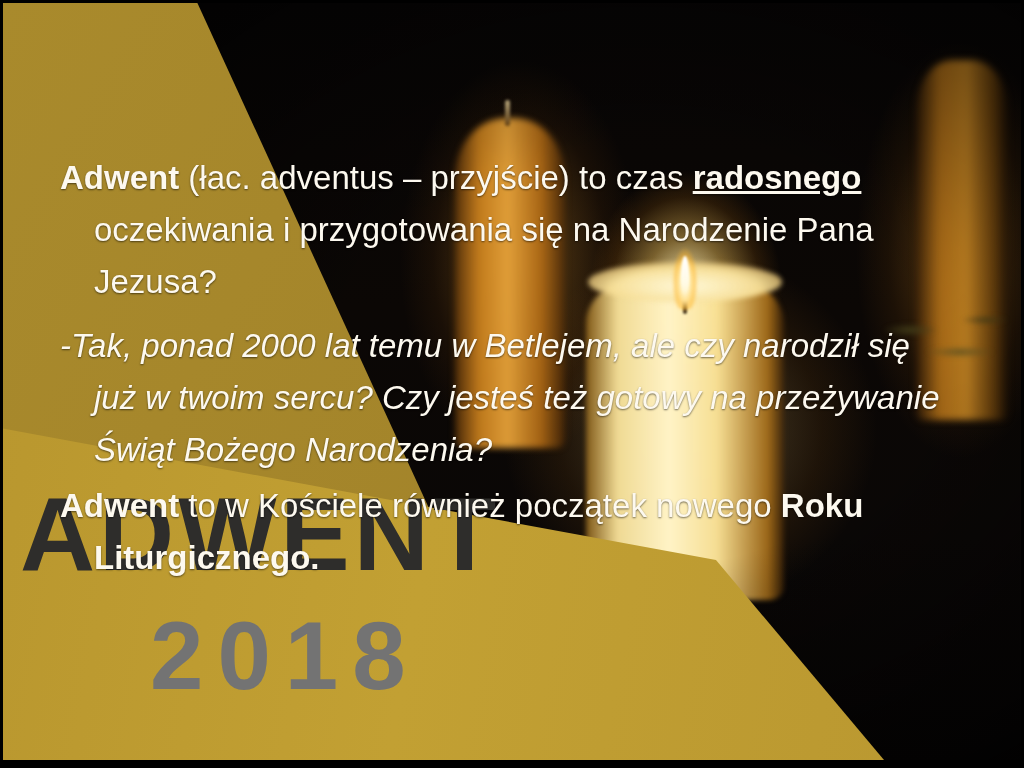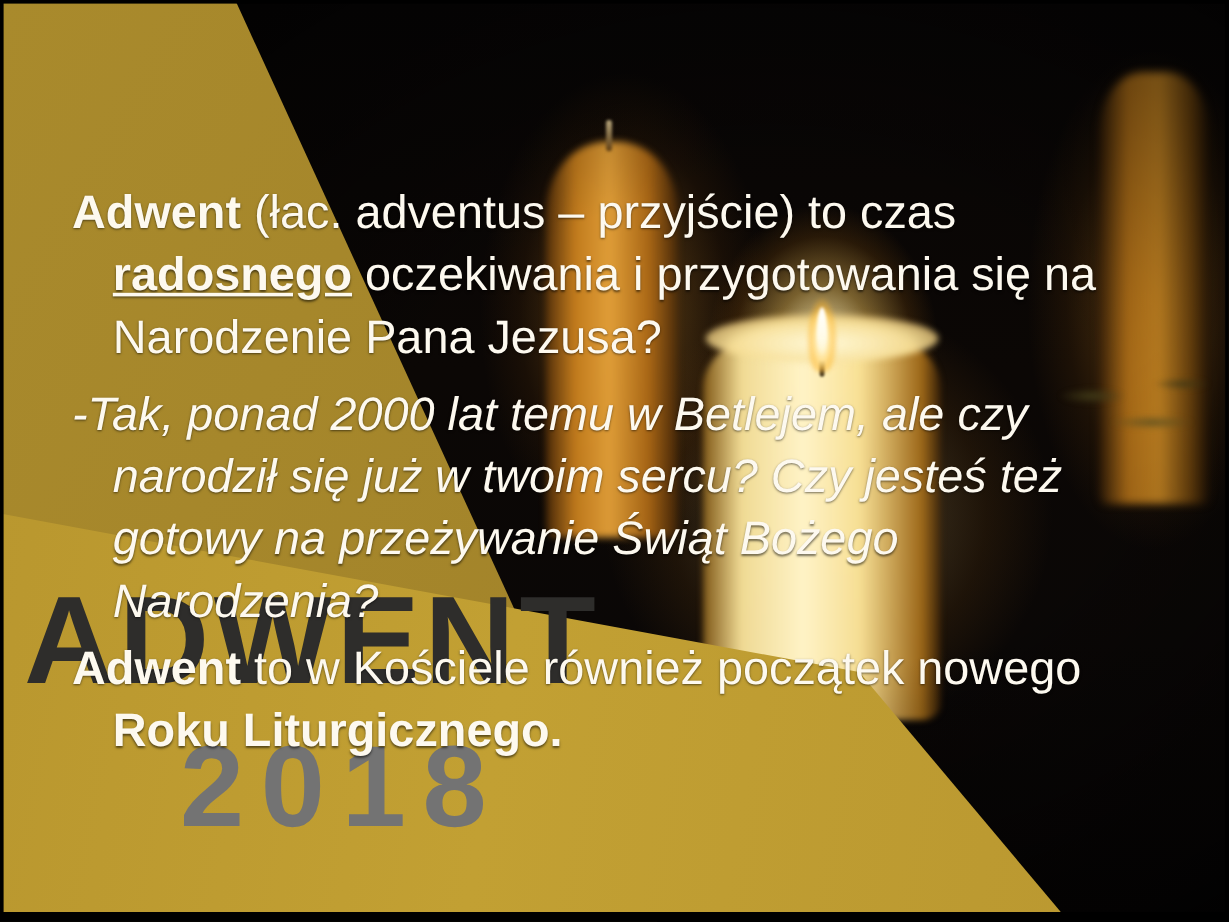--- a/index.html
+++ b/index.html
@@ -186,21 +186,21 @@
   
   .body-text {
     position: absolute;
     left: 54px; top: 152px;
     width: 906px;
     color: #fdf9ef;
     text-shadow: 0 1px 2px rgba(0,0,0,0.55);
   }
   .para {
     margin: 0 0 4px 0;
-    font-size: 39px;
+    font-size: 33px;
     line-height: 52px;
     text-indent: 6px;
     padding-left: 40px;
   }
   .para .hang { margin-left: -40px; }
   .p1 { font-weight: normal; }
   .p2 { font-style: italic; font-weight: bold; }
   .p3 { font-style: italic; font-weight: normal; margin-top: 12px; }
   .p4 { font-weight: normal; }
   b.strong { font-weight: bold; }

